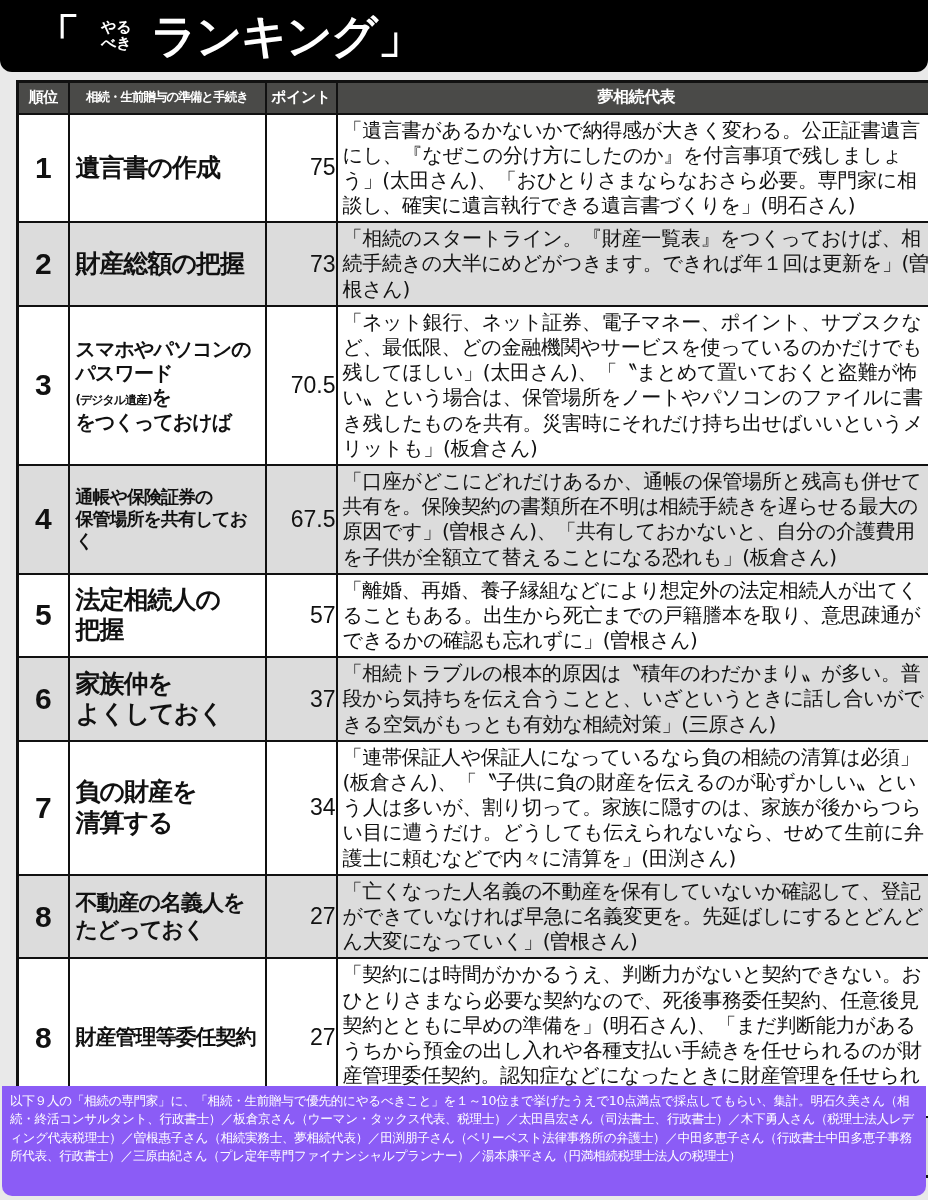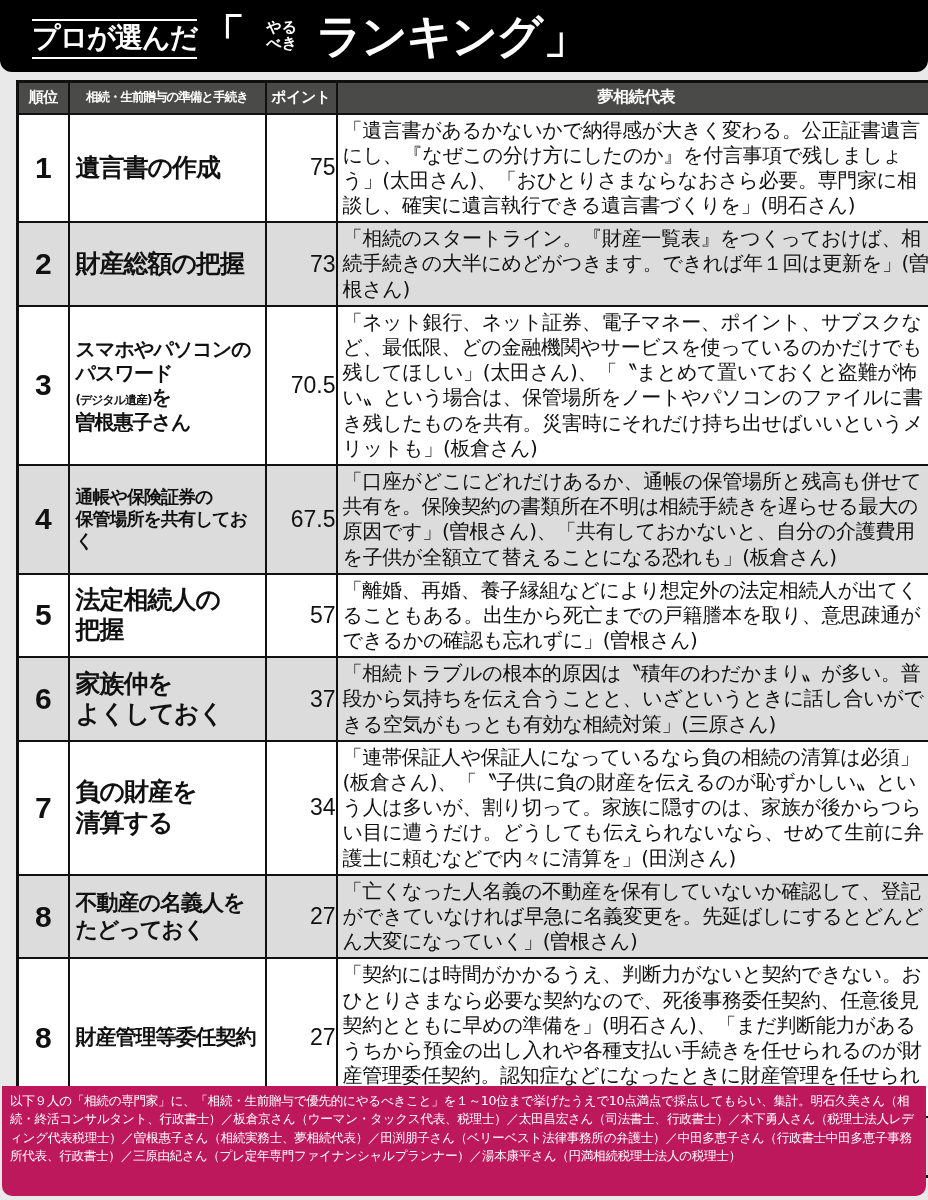--- a/index.html
+++ b/index.html
@@ -40,29 +40,28 @@
   td.rank-cell { text-align: center; font-weight: bold; font-size: 30px; font-family: "Liberation Sans", sans-serif; }
   td.rank-cell.two { font-size: 28px; letter-spacing: -1px; }
   td.item-cell { font-weight: bold; font-size: 25px; line-height: 1.22; padding: 2px 4px 2px 6px; letter-spacing: -1px; }
   td.item-cell.sm { font-size: 20px; }
   td.item-cell .sub { font-size: 12px; }
   td.points-cell { text-align: right; font-size: 23px; font-family: "Liberation Sans", sans-serif; }
   td.comment-cell { font-size: 20px; line-height: 1.26; padding: 3px 4px 3px 5px; letter-spacing: -0.3px; }
 
   .footer {
     position: absolute; left: 2px; top: 1086px; width: 924px; height: 110px;
-    background: #be185d; color: #fff; border-radius: 0 0 10px 10px;
+    background: #8b5cf6; color: #fff; border-radius: 0 0 10px 10px;
     padding: 6px 8px; font-size: 12.6px; line-height: 1.45; letter-spacing: -0.3px;
   }
 </style>
 </head>
 <body>
 
 <div class="banner">
-  <span class="pre">プロが選んだ</span>
   <span class="bracket">「</span>
   <span class="small-stack">
     <span>やる</span>
     <span>べき</span>
   </span>
   <span class="main">ランキング</span>
   <span class="bracket">」</span>
 </div>
 
 <table class="rank">
@@ -92,21 +91,21 @@
       <td class="item-cell"><span>財産総額の把握</span></td>
       <td class="points-cell">73</td>
       <td class="comment-cell">「相続のスタートライン。『財産一覧表』をつくっておけば、相続手続きの大半にめどがつきます。できれば年１回は更新を」(曽根さん)</td>
     </tr>
     <tr class="odd" style="height:145px">
       <td class="rank-cell">3</td>
       <td class="item-cell sm">
         <div>スマホやパソコンの</div>
         <div>パスワード</div>
         <div><span class="sub">(デジタル遺産)</span><span>を</span></div>
-        <div>曽根惠子さん</div>
+        <div>をつくっておけば</div>
       </td>
       <td class="points-cell">70.5</td>
       <td class="comment-cell">「ネット銀行、ネット証券、電子マネー、ポイント、サブスクなど、最低限、どの金融機関やサービスを使っているのかだけでも残してほしい」(太田さん)、「〝まとめて置いておくと盗難が怖い〟という場合は、保管場所をノートやパソコンのファイルに書き残したものを共有。災害時にそれだけ持ち出せばいいというメリットも」(板倉さん)</td>
     </tr>
     <tr class="even" style="height:102px">
       <td class="rank-cell">4</td>
       <td class="item-cell sm" style="font-size:18px">
         <div>通帳や保険証券の</div>
         <div>保管場所を共有しておく</div>
       </td>

